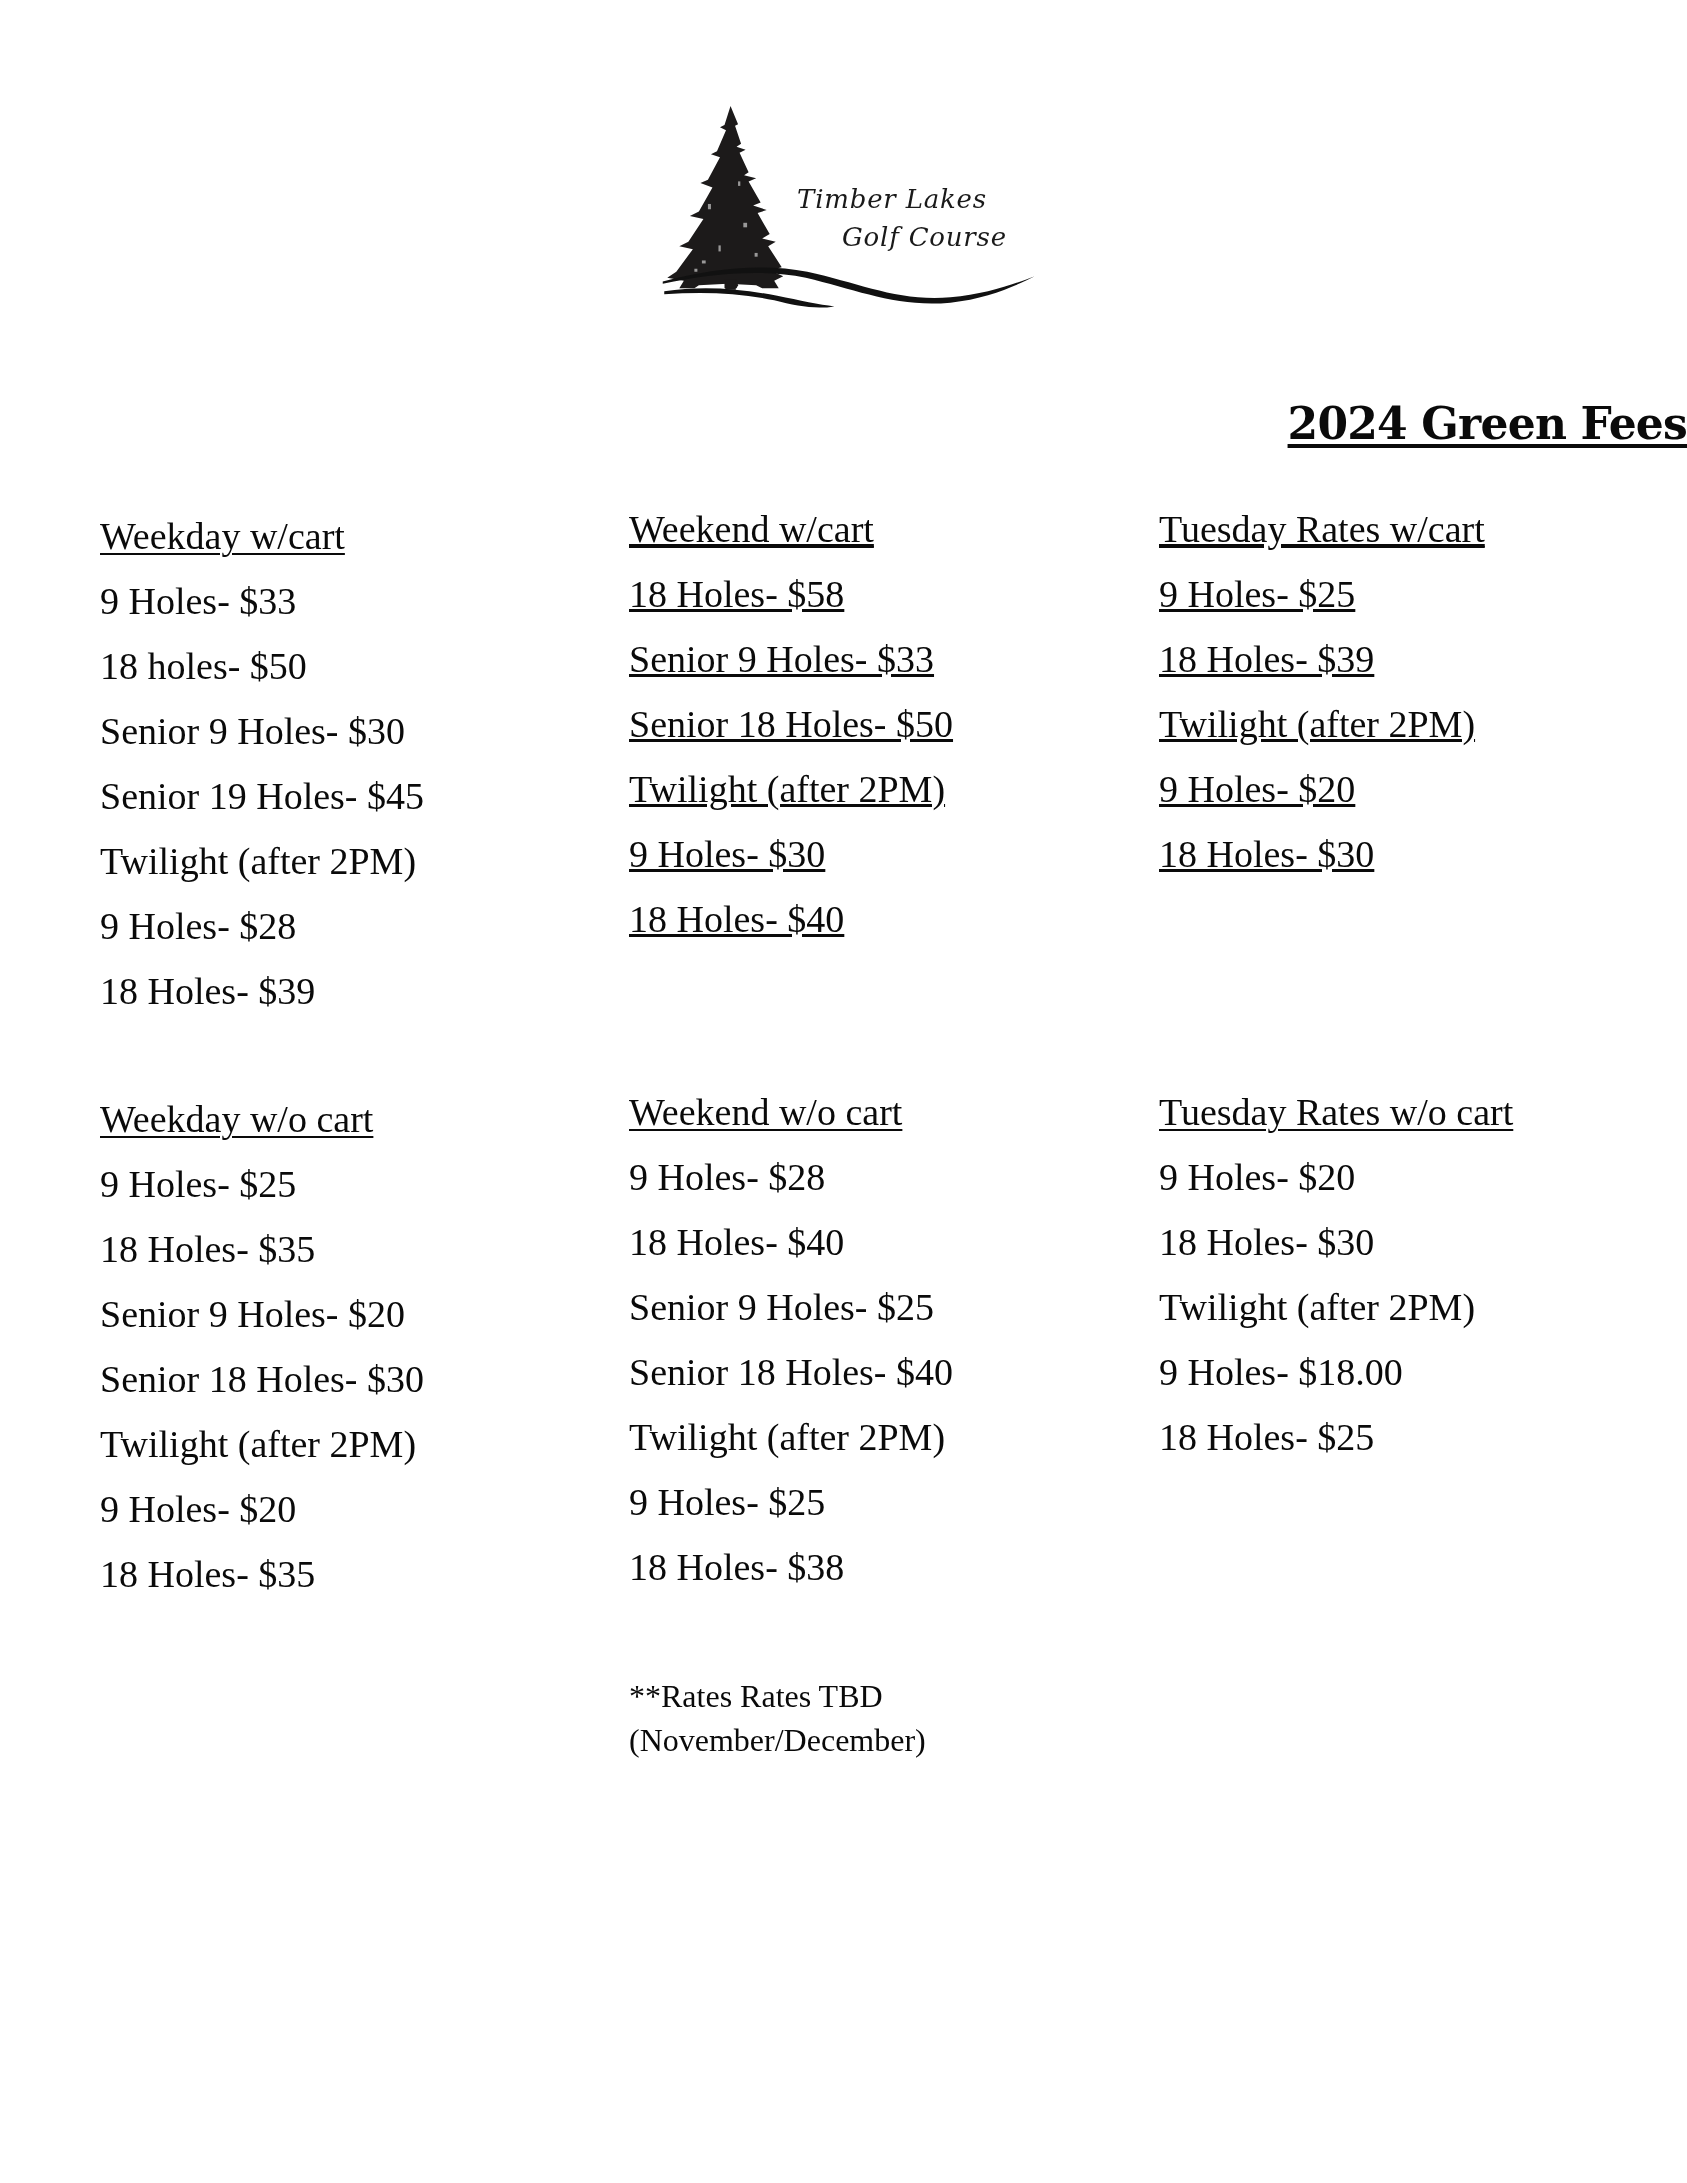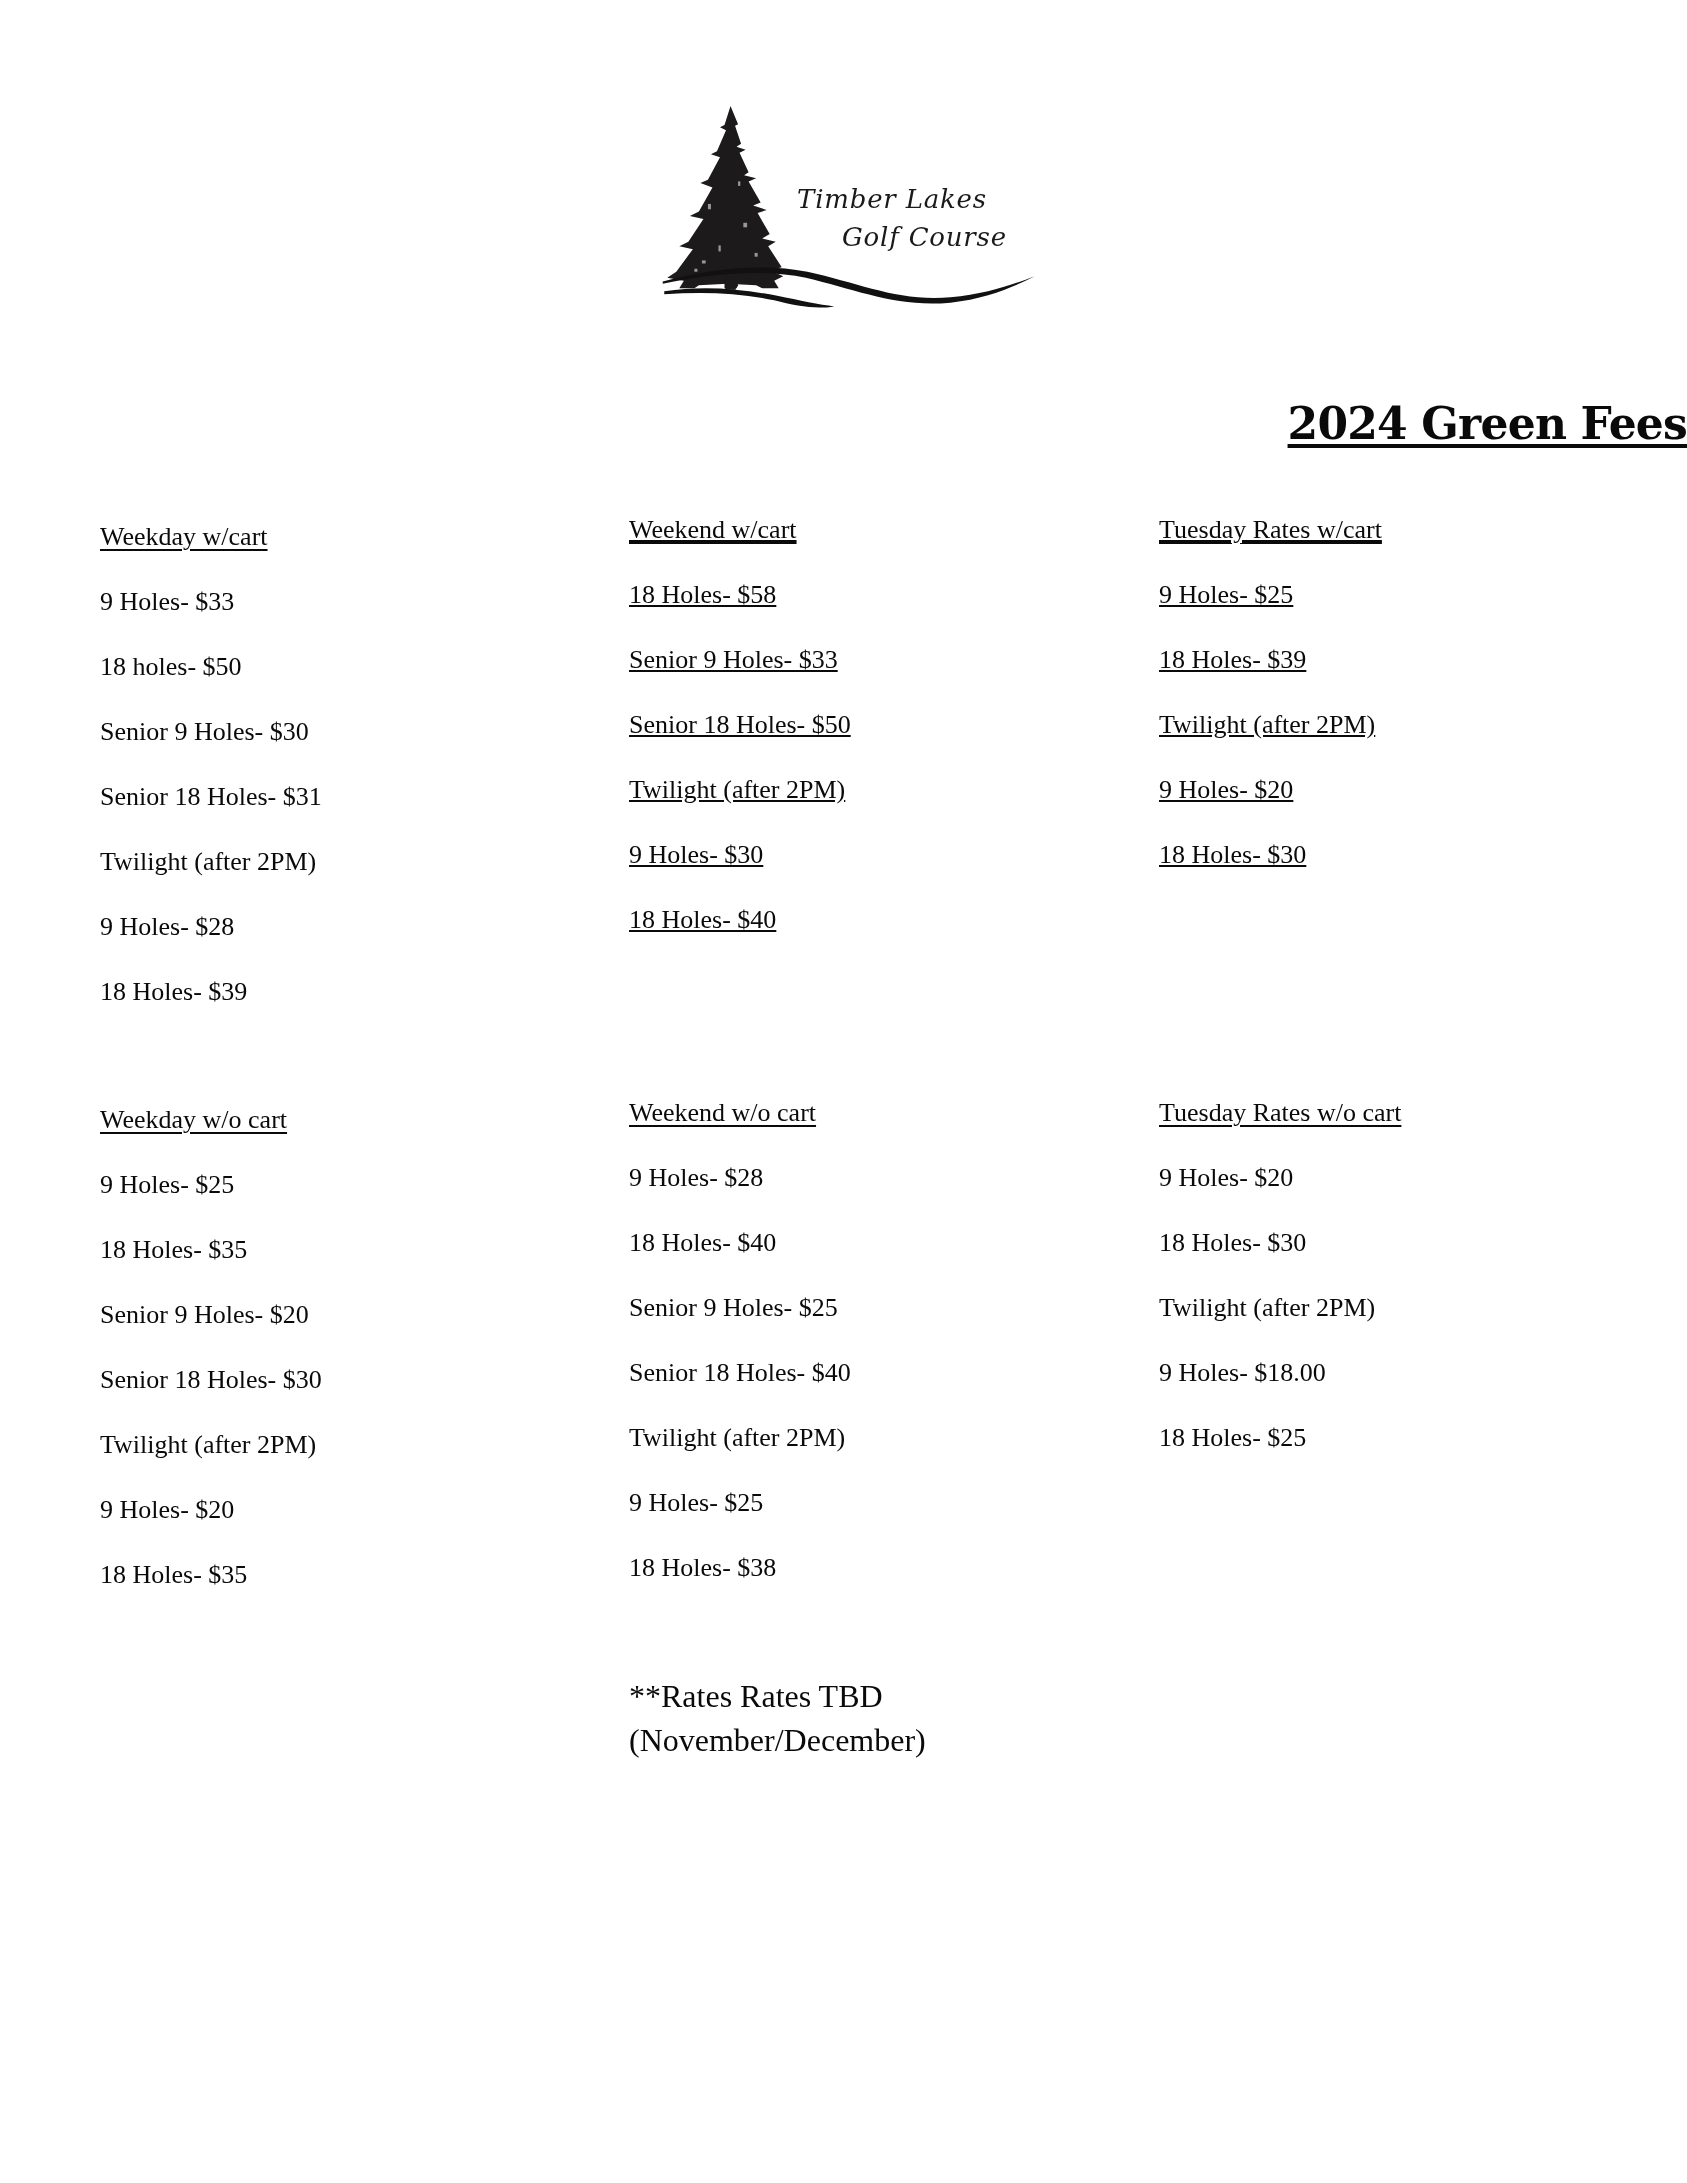--- a/index.html
+++ b/index.html
@@ -50,21 +50,21 @@
     margin-top: 8px;
   }
   .page-title span {
     text-decoration: underline;
     text-decoration-thickness: 3.8px;
     text-underline-offset: 4.5px;
   }
 
   .rate-block {
     position: absolute;
-    font-size: 26px;
+    font-size: 38px;
     line-height: 65px;
     white-space: nowrap;
   }
   .rate-block .block-header {
     text-decoration: underline;
     text-decoration-thickness: 2.3px;
     text-underline-offset: 3.8px;
   }
   .rate-block div { height: 65px; }
 
@@ -119,21 +119,21 @@
 
 <div class="page-title">
   <span>2024 Green Fees</span>
 </div>
 
 <div class="rate-block row-upper col-left">
   <div><span class="block-header">Weekday w/cart</span></div>
   <div>9 Holes- $33</div>
   <div>18 holes- $50</div>
   <div>Senior 9 Holes- $30</div>
-  <div>Senior 18 Holes- $31</div>
+  <div>Senior 19 Holes- $45</div>
   <div>Twilight (after 2PM)</div>
   <div>9 Holes- $28</div>
   <div>18 Holes- $39</div>
 </div>
 
 <div class="rate-block row-upper col-middle">
   <div><span class="block-header">Weekend w/cart</span></div>
   <div>18 Holes- $58</div>
   <div>Senior 9 Holes- $33</div>
   <div>Senior 18 Holes- $50</div>

